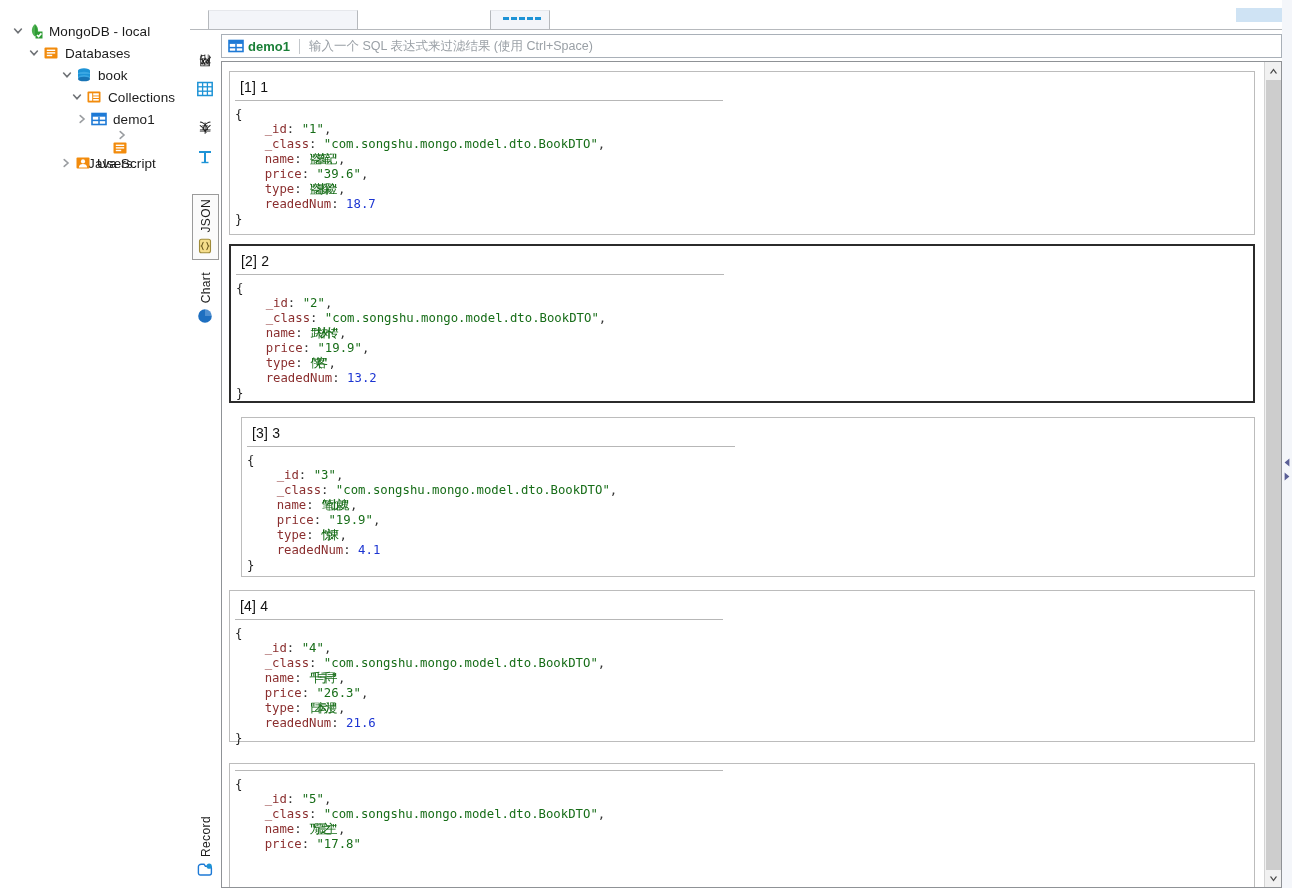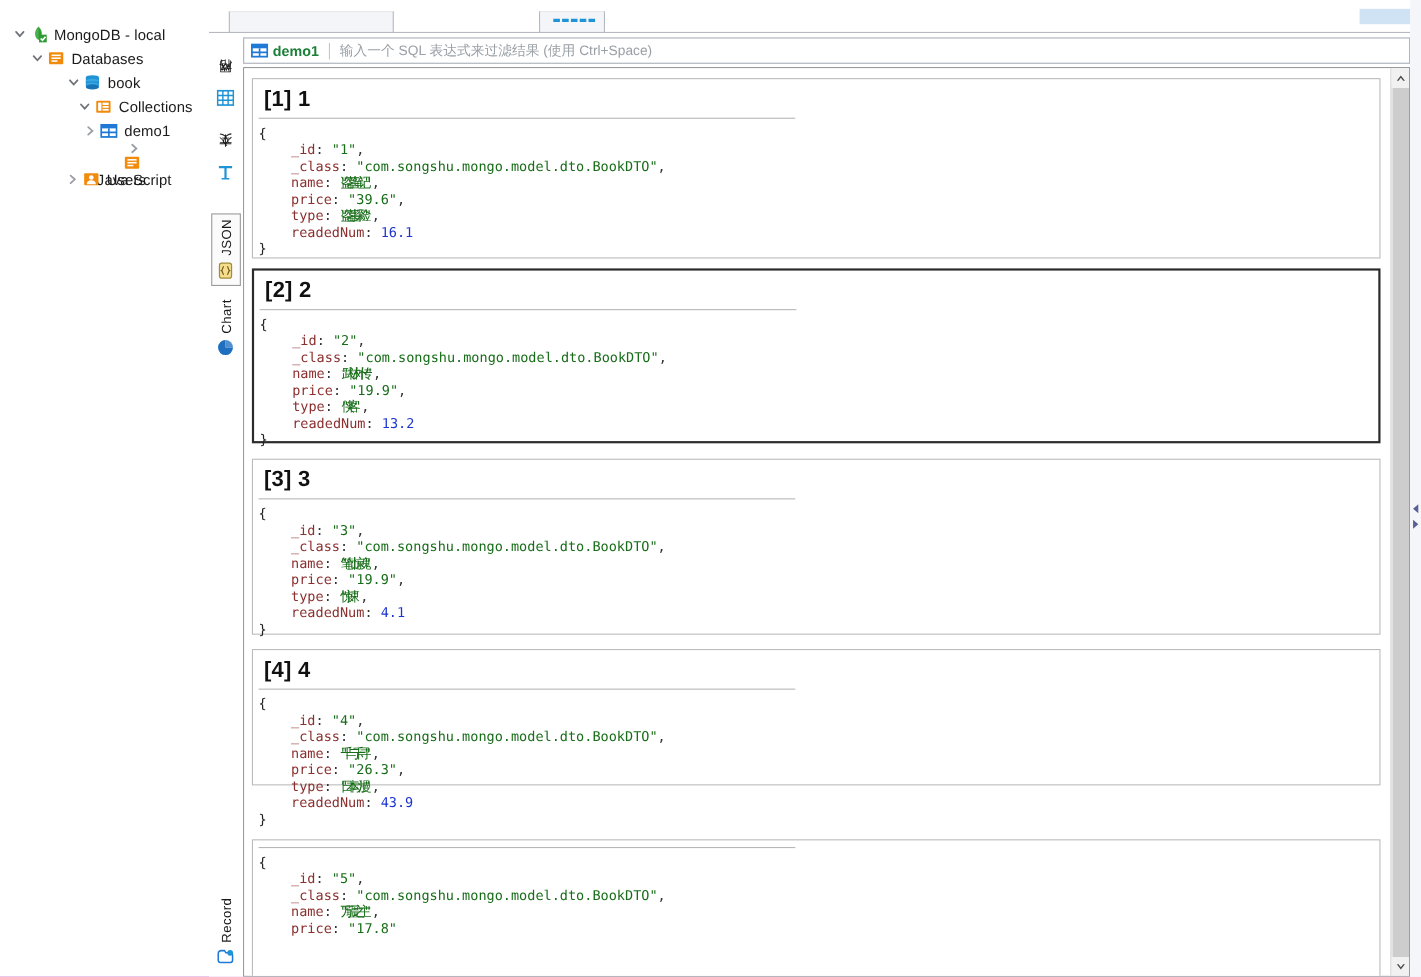--- a/index.html
+++ b/index.html
@@ -104,21 +104,21 @@
   }
   #viewer-inner { position:absolute; left:0; top:0; right:17px; bottom:0; background:#fff; }
 
   .record {
     position:absolute; left:7px; right:9px;
     background:#ffffff; border:1px solid #bcbcbc;
     padding: 6px 0 4px 0;
   }
   .record.focused { border:2px solid #2b2b2b; }
   .rec-head {
-    font-size:20px; font-weight:bold; color:#111111;
+    font-size:14px; font-weight:normal; color:#111111;
     padding: 1px 0 5px 10px; letter-spacing:.2px;
   }
   .rec-rule {
     height:1px; background:#b7b7b7; margin-left:5px; width:488px;
   }
   .rec-body {
     font-family:"DejaVu Sans Mono","Liberation Mono",monospace;
     font-size:12.3px; line-height:15px; color:#222222;
     padding: 6px 0 0 5px; white-space:pre;
   }
@@ -355,57 +355,57 @@
       <div id="viewer-inner">
           <div class="record" style="top: 9px; height: 164px;">
             <div class="rec-head"><span>[1]</span> <span>1</span></div>
             <div class="rec-rule"></div>
             <div class="rec-body"><span class="j-brace">{</span>
     <span class="j-key">_id</span><span class="j-punc">: </span><span class="j-str">"1"</span><span class="j-punc">,</span>
     <span class="j-key">_class</span><span class="j-punc">: </span><span class="j-str">"com.songshu.mongo.model.dto.BookDTO"</span><span class="j-punc">,</span>
     <span class="j-key">name</span><span class="j-punc">: </span><span class="j-cjk">"盗墓笔记"</span><span class="j-punc">,</span>
     <span class="j-key">price</span><span class="j-punc">: </span><span class="j-str">"39.6"</span><span class="j-punc">,</span>
     <span class="j-key">type</span><span class="j-punc">: </span><span class="j-cjk">"盗墓探险"</span><span class="j-punc">,</span>
-    <span class="j-key">readedNum</span><span class="j-punc">: </span><span class="j-num">16.1</span>
+    <span class="j-key">readedNum</span><span class="j-punc">: </span><span class="j-num">18.7</span>
 <span class="j-brace">}</span></div>
           </div>
           <div class="record focused" style="top: 182px; height: 159px;">
             <div class="rec-head"><span>[2]</span> <span>2</span></div>
             <div class="rec-rule"></div>
             <div class="rec-body"><span class="j-brace">{</span>
     <span class="j-key">_id</span><span class="j-punc">: </span><span class="j-str">"2"</span><span class="j-punc">,</span>
     <span class="j-key">_class</span><span class="j-punc">: </span><span class="j-str">"com.songshu.mongo.model.dto.BookDTO"</span><span class="j-punc">,</span>
     <span class="j-key">name</span><span class="j-punc">: </span><span class="j-cjk">"武林外传"</span><span class="j-punc">,</span>
     <span class="j-key">price</span><span class="j-punc">: </span><span class="j-str">"19.9"</span><span class="j-punc">,</span>
     <span class="j-key">type</span><span class="j-punc">: </span><span class="j-cjk">"侠客"</span><span class="j-punc">,</span>
     <span class="j-key">readedNum</span><span class="j-punc">: </span><span class="j-num">13.2</span>
 <span class="j-brace">}</span></div>
           </div>
-          <div class="record" style="top: 355px; height: 160px;">
+          <div class="record" style="top: 355px; height: 160px; margin-left: 12px;">
             <div class="rec-head"><span>[3]</span> <span>3</span></div>
             <div class="rec-rule"></div>
             <div class="rec-body"><span class="j-brace">{</span>
     <span class="j-key">_id</span><span class="j-punc">: </span><span class="j-str">"3"</span><span class="j-punc">,</span>
     <span class="j-key">_class</span><span class="j-punc">: </span><span class="j-str">"com.songshu.mongo.model.dto.BookDTO"</span><span class="j-punc">,</span>
     <span class="j-key">name</span><span class="j-punc">: </span><span class="j-cjk">"笔仙惊魂"</span><span class="j-punc">,</span>
     <span class="j-key">price</span><span class="j-punc">: </span><span class="j-str">"19.9"</span><span class="j-punc">,</span>
     <span class="j-key">type</span><span class="j-punc">: </span><span class="j-cjk">"惊悚"</span><span class="j-punc">,</span>
     <span class="j-key">readedNum</span><span class="j-punc">: </span><span class="j-num">4.1</span>
 <span class="j-brace">}</span></div>
           </div>
-          <div class="record" style="top: 528px; height: 124px;">
+          <div class="record" style="top: 528px; height: 152px;">
             <div class="rec-head"><span>[4]</span> <span>4</span></div>
             <div class="rec-rule"></div>
             <div class="rec-body"><span class="j-brace">{</span>
     <span class="j-key">_id</span><span class="j-punc">: </span><span class="j-str">"4"</span><span class="j-punc">,</span>
     <span class="j-key">_class</span><span class="j-punc">: </span><span class="j-str">"com.songshu.mongo.model.dto.BookDTO"</span><span class="j-punc">,</span>
     <span class="j-key">name</span><span class="j-punc">: </span><span class="j-cjk">"千与千寻"</span><span class="j-punc">,</span>
     <span class="j-key">price</span><span class="j-punc">: </span><span class="j-str">"26.3"</span><span class="j-punc">,</span>
     <span class="j-key">type</span><span class="j-punc">: </span><span class="j-cjk">"日本动漫"</span><span class="j-punc">,</span>
-    <span class="j-key">readedNum</span><span class="j-punc">: </span><span class="j-num">43.9</span>
+    <span class="j-key">readedNum</span><span class="j-punc">: </span><span class="j-num">21.6</span>
 <span class="j-brace">}</span></div>
           </div>
           <div class="record" style="top: 701px; height: 160px;">
             <div class="rec-rule"></div>
             <div class="rec-body"><span class="j-brace">{</span>
     <span class="j-key">_id</span><span class="j-punc">: </span><span class="j-str">"5"</span><span class="j-punc">,</span>
     <span class="j-key">_class</span><span class="j-punc">: </span><span class="j-str">"com.songshu.mongo.model.dto.BookDTO"</span><span class="j-punc">,</span>
     <span class="j-key">name</span><span class="j-punc">: </span><span class="j-cjk">"万疆之主"</span><span class="j-punc">,</span>
     <span class="j-key">price</span><span class="j-punc">: </span><span class="j-str">"17.8"</span>
 </div>

